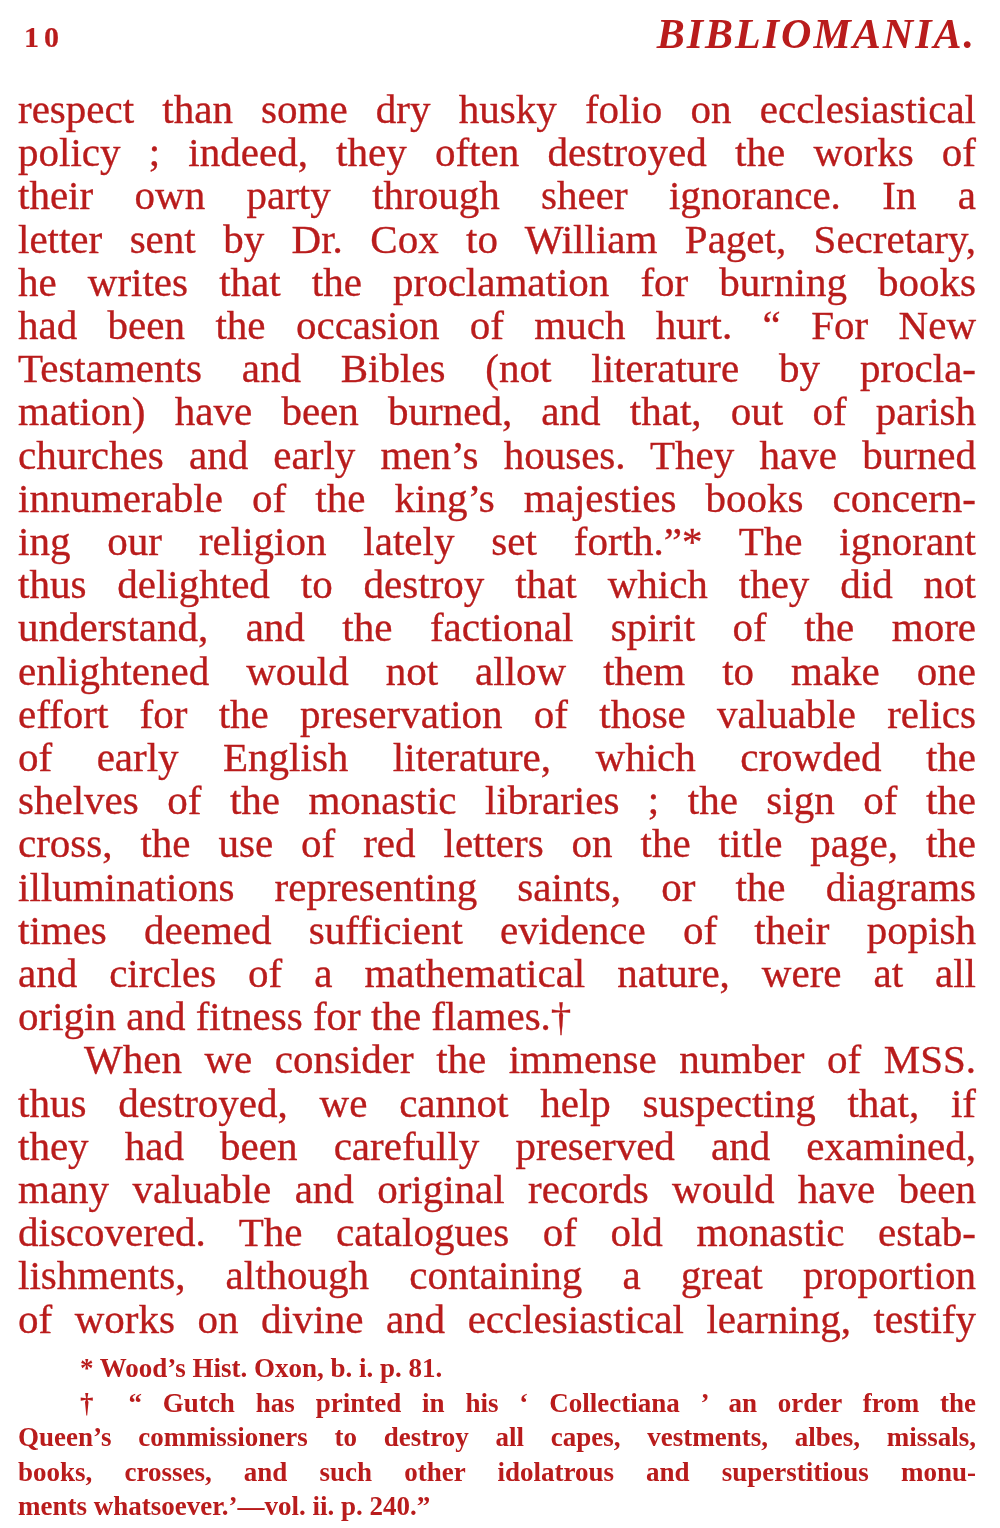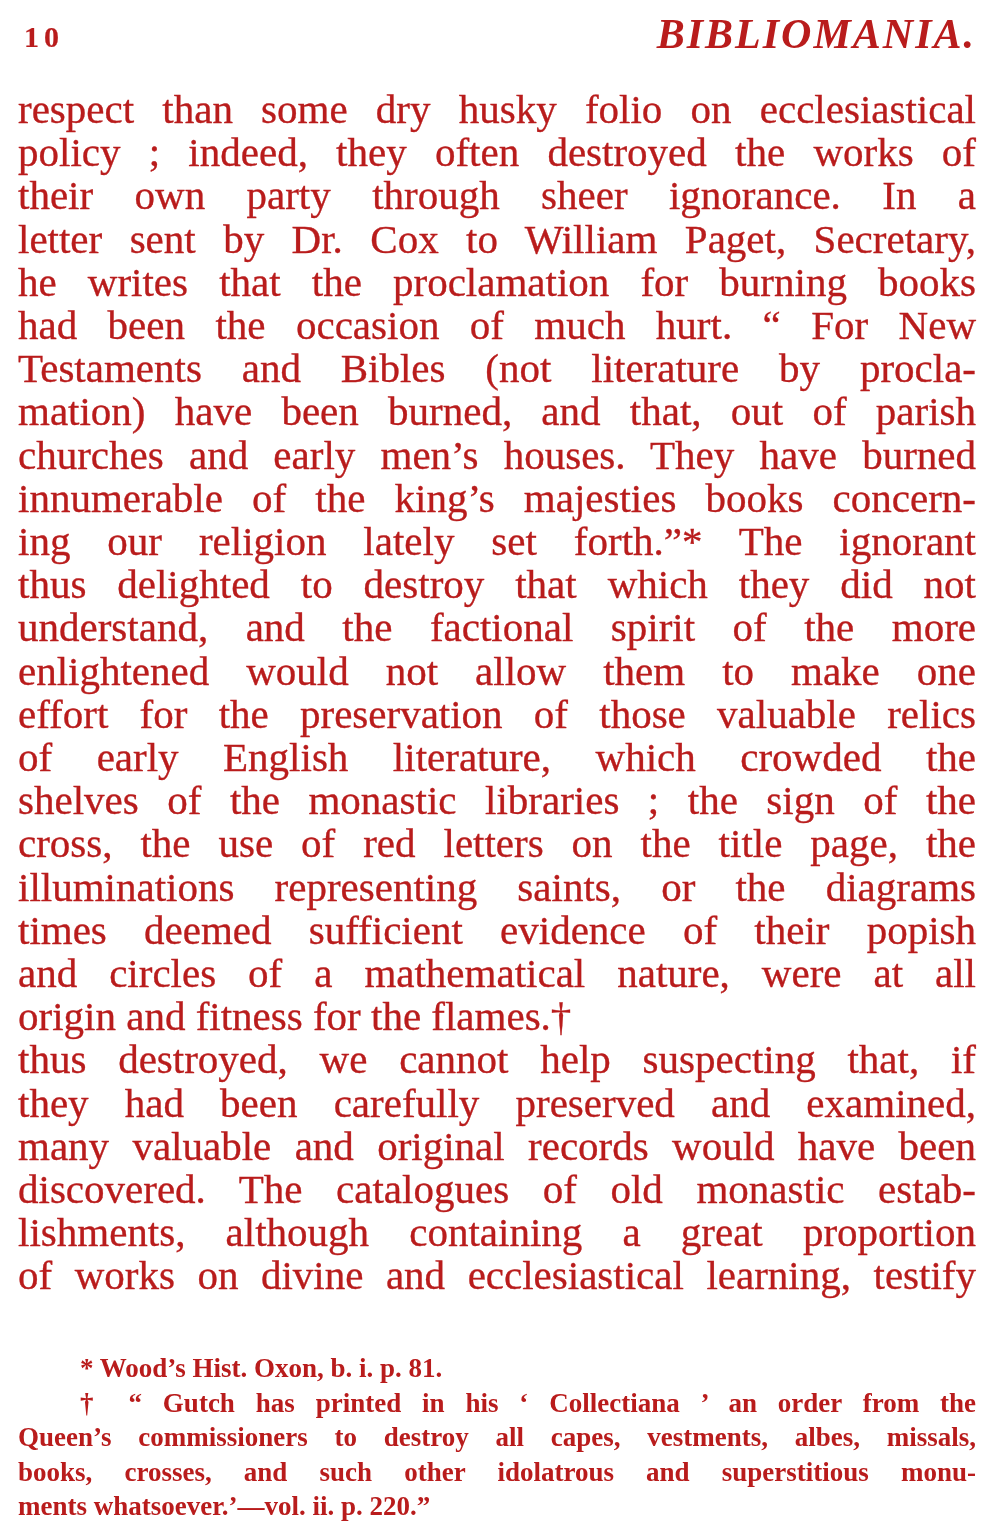--- a/index.html
+++ b/index.html
@@ -112,30 +112,31 @@
         <div class="line">effort for the preservation of those valuable relics</div>
         <div class="line">of early English literature, which crowded the</div>
         <div class="line">shelves of the monastic libraries ; the sign of the</div>
         <div class="line">cross, the use of red letters on the title page, the</div>
         <div class="line">illuminations representing saints, or the diagrams</div>
         <div class="line">times deemed sufficient evidence of their popish</div>
         <div class="line">and circles of a mathematical nature, were at all</div>
         <div class="line end">origin and fitness for the flames.†</div>
       </div>
     <div>
+        <div class="line ind">When we consider the immense number of MSS.</div>
         <div class="line">thus destroyed, we cannot help suspecting that, if</div>
         <div class="line">they had been carefully preserved and examined,</div>
         <div class="line">many valuable and original records would have been</div>
         <div class="line">discovered. The catalogues of old monastic estab-</div>
         <div class="line">lishments, although containing a great proportion</div>
         <div class="line">of works on divine and ecclesiastical learning, testify</div>
       </div>
   </div>
 
   <div class="footnotes">
       <div class="fline ind end">* Wood’s Hist. Oxon, b. i. p. 81.</div>
       <div class="fline ind">† “ Gutch has printed in his ‘ Collectiana ’ an order from the</div>
       <div class="fline">Queen’s commissioners to destroy all capes, vestments, albes, missals,</div>
       <div class="fline">books, crosses, and such other idolatrous and superstitious monu-</div>
-      <div class="fline end">ments whatsoever.’—vol. ii. p. 220.”</div>
+      <div class="fline end">ments whatsoever.’—vol. ii. p. 240.”</div>
     </div>
 
 </div>
 
 </body></html>

